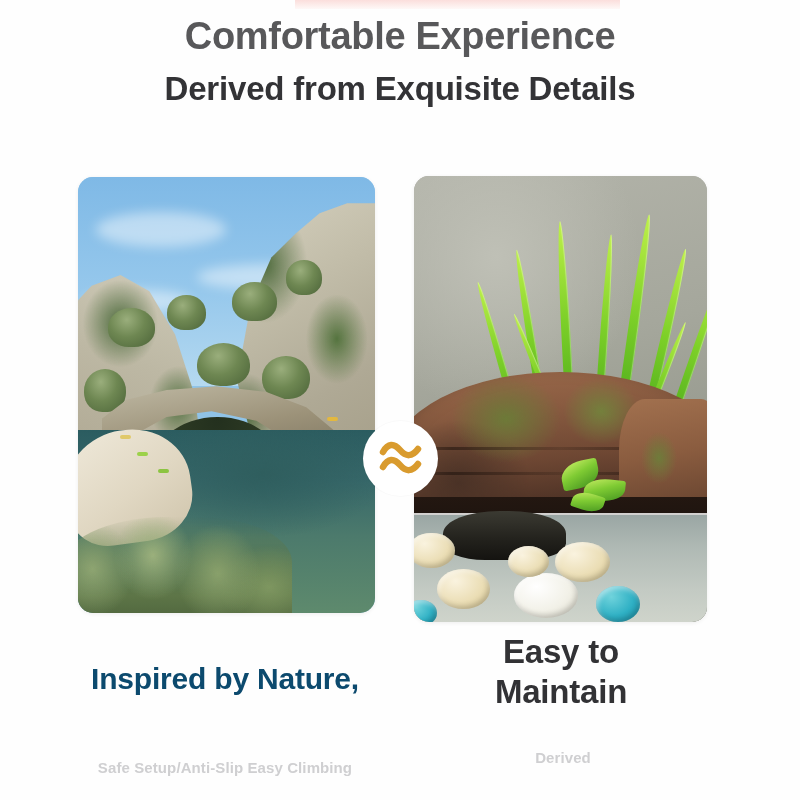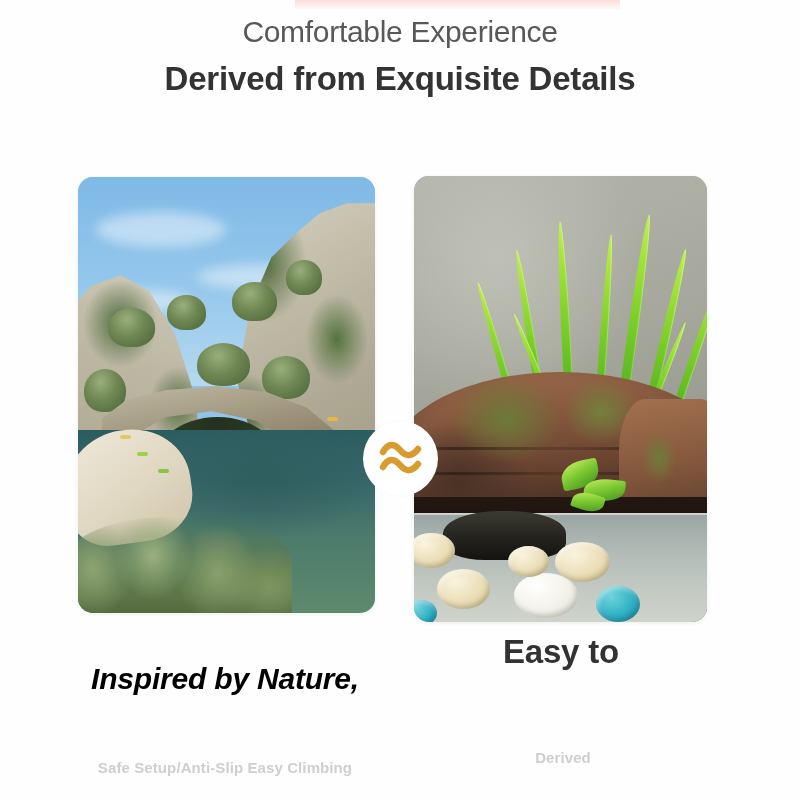--- a/index.html
+++ b/index.html
@@ -13,21 +13,21 @@
 
   
   .top-band {
     position:absolute; top:0; left:295px; width:325px; height:9px;
     background:linear-gradient(180deg,#FBDEDC 0%,#FDEEEC 60%,#FEF8F7 100%);
   }
 
   
   .headings { position:absolute; top:14px; left:0; width:800px; text-align:center; }
   .h-main {
-    font-size:30px; font-weight:normal; color:#58585A;
+    font-size:38px; font-weight:bold; color:#58585A;
     letter-spacing:-0.3px; line-height:1.18;
   }
   .h-sub {
     font-size:33px; font-weight:bold; color:#333336;
     letter-spacing:-0.2px; line-height:1.2; margin-top:10px;
   }
 
   
   .panel {
     position:absolute; border-radius:15px; overflow:hidden;
@@ -184,22 +184,22 @@
     display:flex; align-items:center; justify-content:center;
     box-shadow:0 0 0 1px rgba(0,0,0,0.02);
   }
   .badge svg { width:44px; height:36px; display:block; }
 
   
   .cap { position:absolute; text-align:center; }
   .cap-left  { left:50px; top:660px; width:350px; }
   .cap-right { left:408px; top:632px; width:306px; }
   .cap-title-l {
-    font-size:30px; font-weight:bold; color:#000000;
-    line-height:1.24; letter-spacing:-0.2px;font-style:italic;
+    font-size:30px; font-weight:bold; color:#0c4a6e;
+    line-height:1.24; letter-spacing:-0.2px;
   }
   .cap-title-r {
     font-size:33px; font-weight:bold; color:#323235;
     line-height:1.22; letter-spacing:-0.2px;
   }
   .cap-sub {
     font-size:15px; font-weight:bold; color:#CFCFD1;
     line-height:1.28; letter-spacing:0.1px;
   }
   .cap-sub-l { position:absolute; left:50px; top:758px; width:350px; text-align:center; }
@@ -297,16 +297,17 @@
   </svg>
 </div>
 
 <div class="cap cap-left">
   <div class="cap-title-l">Inspired by Nature,</div>
 </div>
 <div class="cap-sub cap-sub-l">Safe Setup/Anti-Slip Easy Climbing</div>
 
 <div class="cap cap-right">
   <div class="cap-title-r">Easy to</div>
+  <div class="cap-title-r">Maintain</div>
 </div>
 <div class="cap-sub cap-sub-r">
   <div>Derived</div>
 </div>
 
 </body></html>

